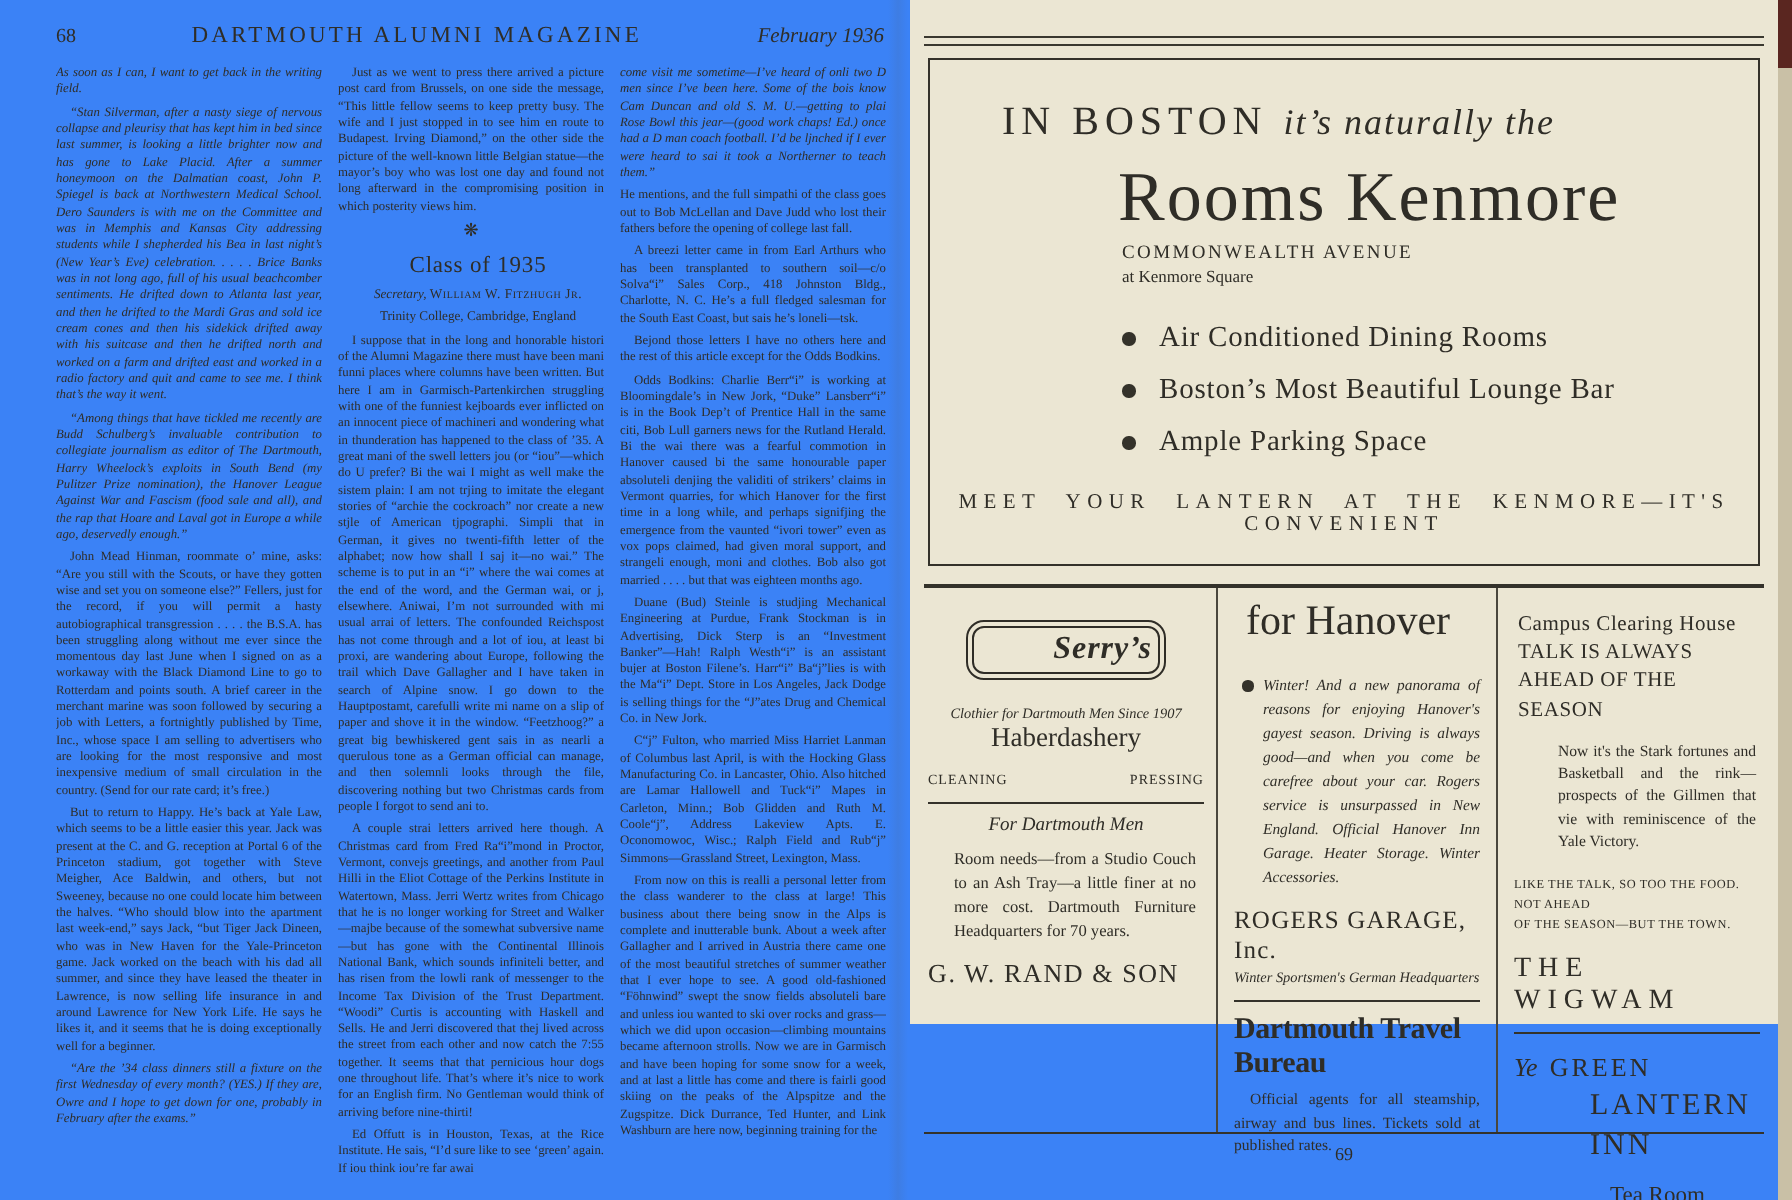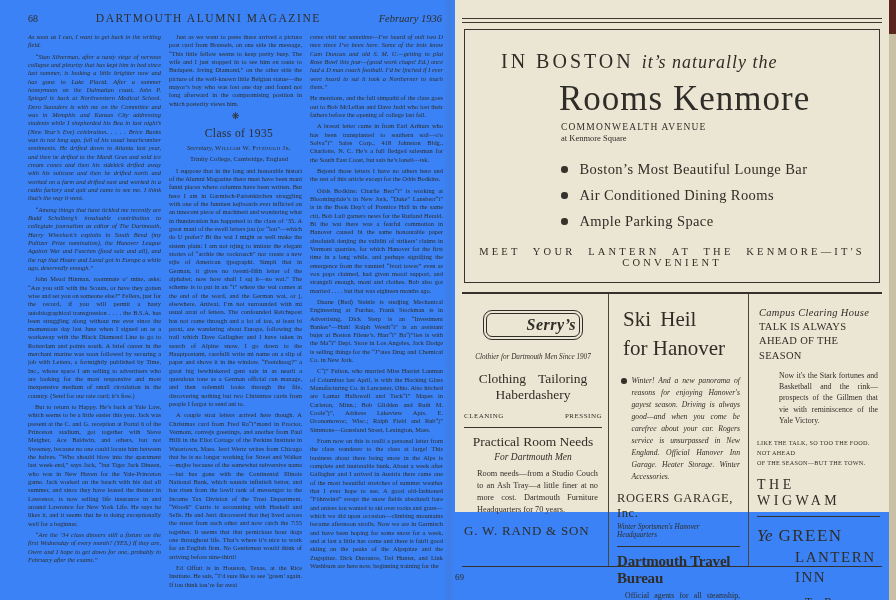--- a/index.html
+++ b/index.html
@@ -54,31 +54,31 @@
   .ski-h1{font-size:21px;margin:13px 0 0 6px;word-spacing:4px;}
   .ski-h2{font-size:21px;margin:4px 0 0 6px;}
   .ski-body{display:flex;margin:14px 0 0 4px;font-style:italic;}
   .sdot{width:5.5px;height:5.5px;border-radius:50%;background:#34322a;margin:3px 5px 0 0;flex:0 0 5.5px;}
   .ski-txt{font-size:7.7px;line-height:1.55;text-align:justify;}
   .rog-name{font-size:12.5px;letter-spacing:.6px;margin-top:9px;}
   .rog-tag{font-style:italic;font-size:7.2px;margin-top:2px;}
   .trav-name{font-weight:bold;font-size:15px;letter-spacing:-.2px;margin-top:2px;}
   .trav-body{font-size:7.8px;line-height:1.45;text-align:justify;margin-top:3px;text-indent:8px;}
   .cch-head{font-size:10.5px;line-height:1.35;margin:12px 0 0 2px;letter-spacing:.3px;}
-  .cch-head .it{font-style:italic;}
+  .cch-head .it{}
   .cch-body{font-size:7.8px;line-height:1.45;text-align:justify;margin:7px 2px 0 22px;}
   .cch-caps{font-size:6.2px;line-height:1.6;letter-spacing:.3px;margin:12px 2px 0 0;}
   .wigwam{font-size:14px;letter-spacing:3.5px;text-align:left;margin-top:9px;}
   .gl-block{margin-top:9px;}
-  .gl-l1{font-size:17px;letter-spacing:1.5px;}
+  .gl-l1{font-size:13px;letter-spacing:1.5px;}
   .gl-l1 .ye{font-style:italic;letter-spacing:0;margin-right:6px;}
   .gl-l2{font-size:15px;letter-spacing:1.5px;margin:3px 0 0 38px;}
   .gl-l3{font-size:15px;letter-spacing:1.5px;margin:3px 0 0 38px;}
   .gl-service{font-size:11.5px;margin:10px 0 0 48px;}
-  .rp-pagenum{font-size:9px;margin-top:5px;}
+  .rp-pagenum{text-align:center;font-size:9px;margin-top:5px;}
   
   .edge-strip{position:absolute;right:0;top:0;width:7px;height:600px;background:#c9c0a6;}
   .edge-top{position:absolute;right:0;top:0;width:7px;height:34px;background:#5a2620;}
   .gutter{position:absolute;left:444px;top:0;width:10px;height:600px;
           background:linear-gradient(90deg,rgba(0,0,0,0) 0%,rgba(90,80,60,.10) 50%,rgba(0,0,0,0) 100%);}
 </style>
 </head>
 <body>
 
 <div id="scan">
@@ -140,65 +140,62 @@
       <div class="k-tagline">
         <span>IN BOSTON</span>
         <span class="k-it">it’s naturally the</span>
       </div>
       <div class="k-name">Rooms Kenmore</div>
       <div class="k-addr1">COMMONWEALTH AVENUE</div>
       <div class="k-addr2">at Kenmore Square</div>
       <div class="k-bullets">
           <div class="kb">
           <span class="kdot"></span>
-          <span class="kbt">Boston’s Most Beautiful Lounge Bar</span>
+          <span class="kbt">Air Conditioned Dining Rooms</span>
         </div>
           <div class="kb">
           <span class="kdot"></span>
-          <span class="kbt">Air Conditioned Dining Rooms</span>
+          <span class="kbt">Boston’s Most Beautiful Lounge Bar</span>
         </div>
           <div class="kb">
           <span class="kdot"></span>
           <span class="kbt">Ample Parking Space</span>
         </div>
         </div>
       <div class="k-footer">MEET YOUR LANTERN AT THE KENMORE—IT'S CONVENIENT</div>
     </div>
 
     <div class="heavy-rule"></div>
 
     <div class="ads">
 
       <div class="adcolA">
         <div class="serrys-logo">
           <span class="serrys-txt">Serry’s</span>
         </div>
         <div class="serrys-tag">Clothier for Dartmouth Men Since 1907</div>
-        <div class="serrys-l1">Clothing Tailoring</div>
         <div class="serrys-l2">Haberdashery</div>
         <div class="cp-row">
           <span>CLEANING</span>
           <span>PRESSING</span>
         </div>
         <hr class="a-rule">
-        <div class="rand-head">Practical Room Needs</div>
         <div class="rand-sub">For Dartmouth Men</div>
         <div class="rand-body">Room needs—from a Studio Couch to an Ash Tray—a little finer at no more cost. Dartmouth Furniture Headquarters for 70 years.</div>
         <div class="rand-name">G. W. RAND &amp; SON</div>
       </div>
 
       <div class="adcolB">
-        <div class="ski-h1">Ski Heil</div>
         <div class="ski-h2">for Hanover</div>
         <div class="ski-body">
           <span class="sdot"></span>
           <span class="ski-txt">Winter! And a new panorama of reasons for enjoying Hanover's gayest season. Driving is always good—and when you come be carefree about your car. Rogers service is unsurpassed in New England. Official Hanover Inn Garage. Heater Storage. Winter Accessories.</span>
         </div>
         <div class="rog-name">ROGERS GARAGE, Inc.</div>
-        <div class="rog-tag">Winter Sportsmen's Hanover Headquarters</div>
+        <div class="rog-tag">Winter Sportsmen's German Headquarters</div>
         <hr class="a-rule">
         <div class="trav-name">Dartmouth Travel Bureau</div>
         <div class="trav-body">Official agents for all steamship, airway and bus lines. Tickets sold at published rates.</div>
 
       </div>
 
       <div class="adcolC">
         <div class="cch-head">
           <span class="it">Campus Clearing House</span>
           <span>TALK IS ALWAYS AHEAD OF THE SEASON</span>

